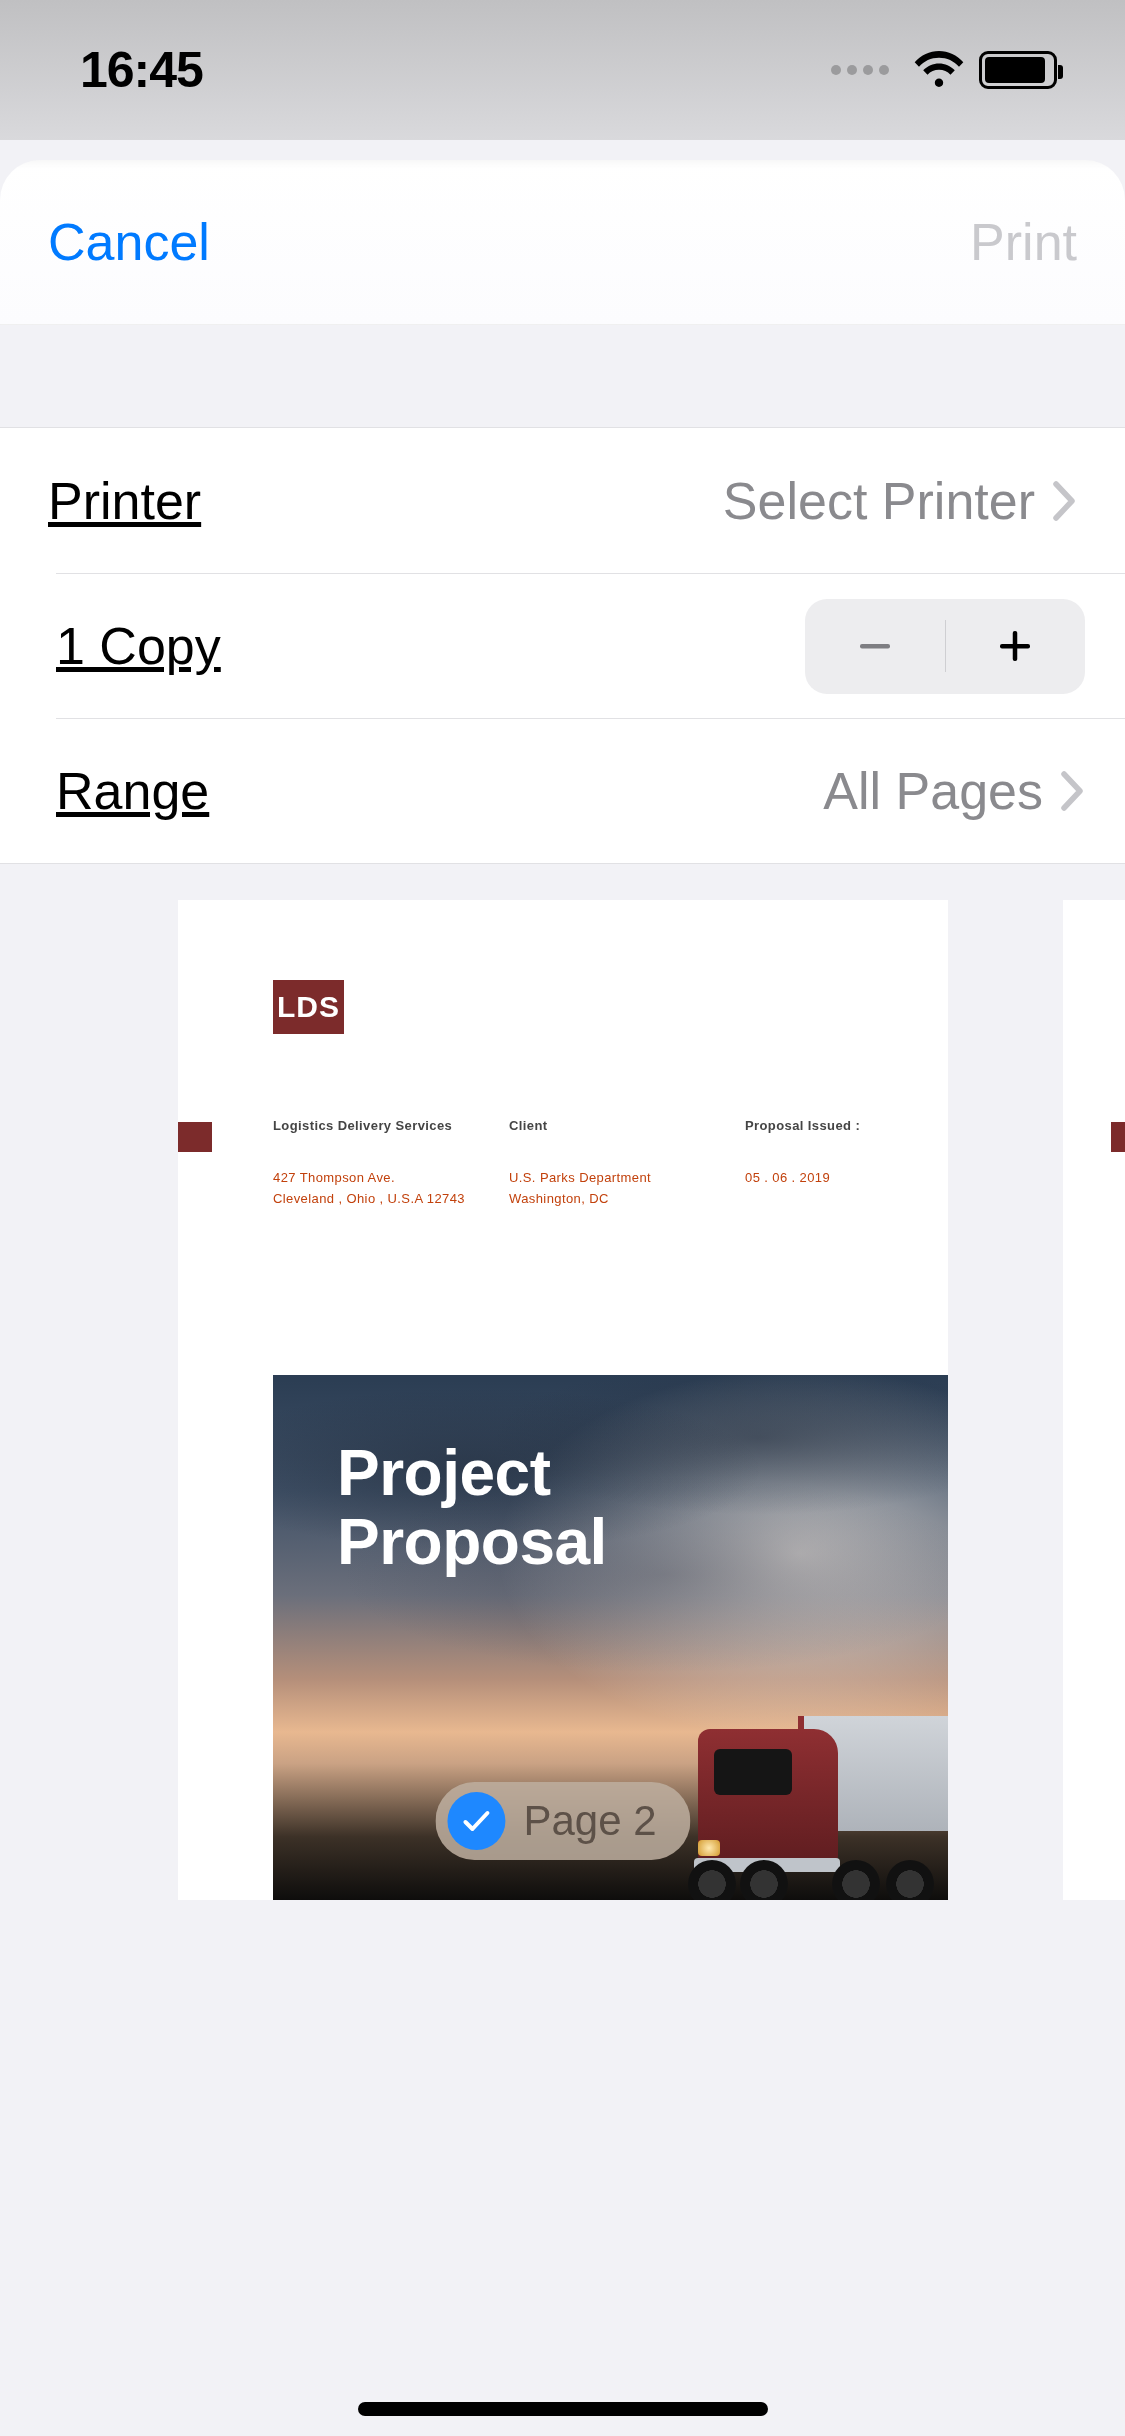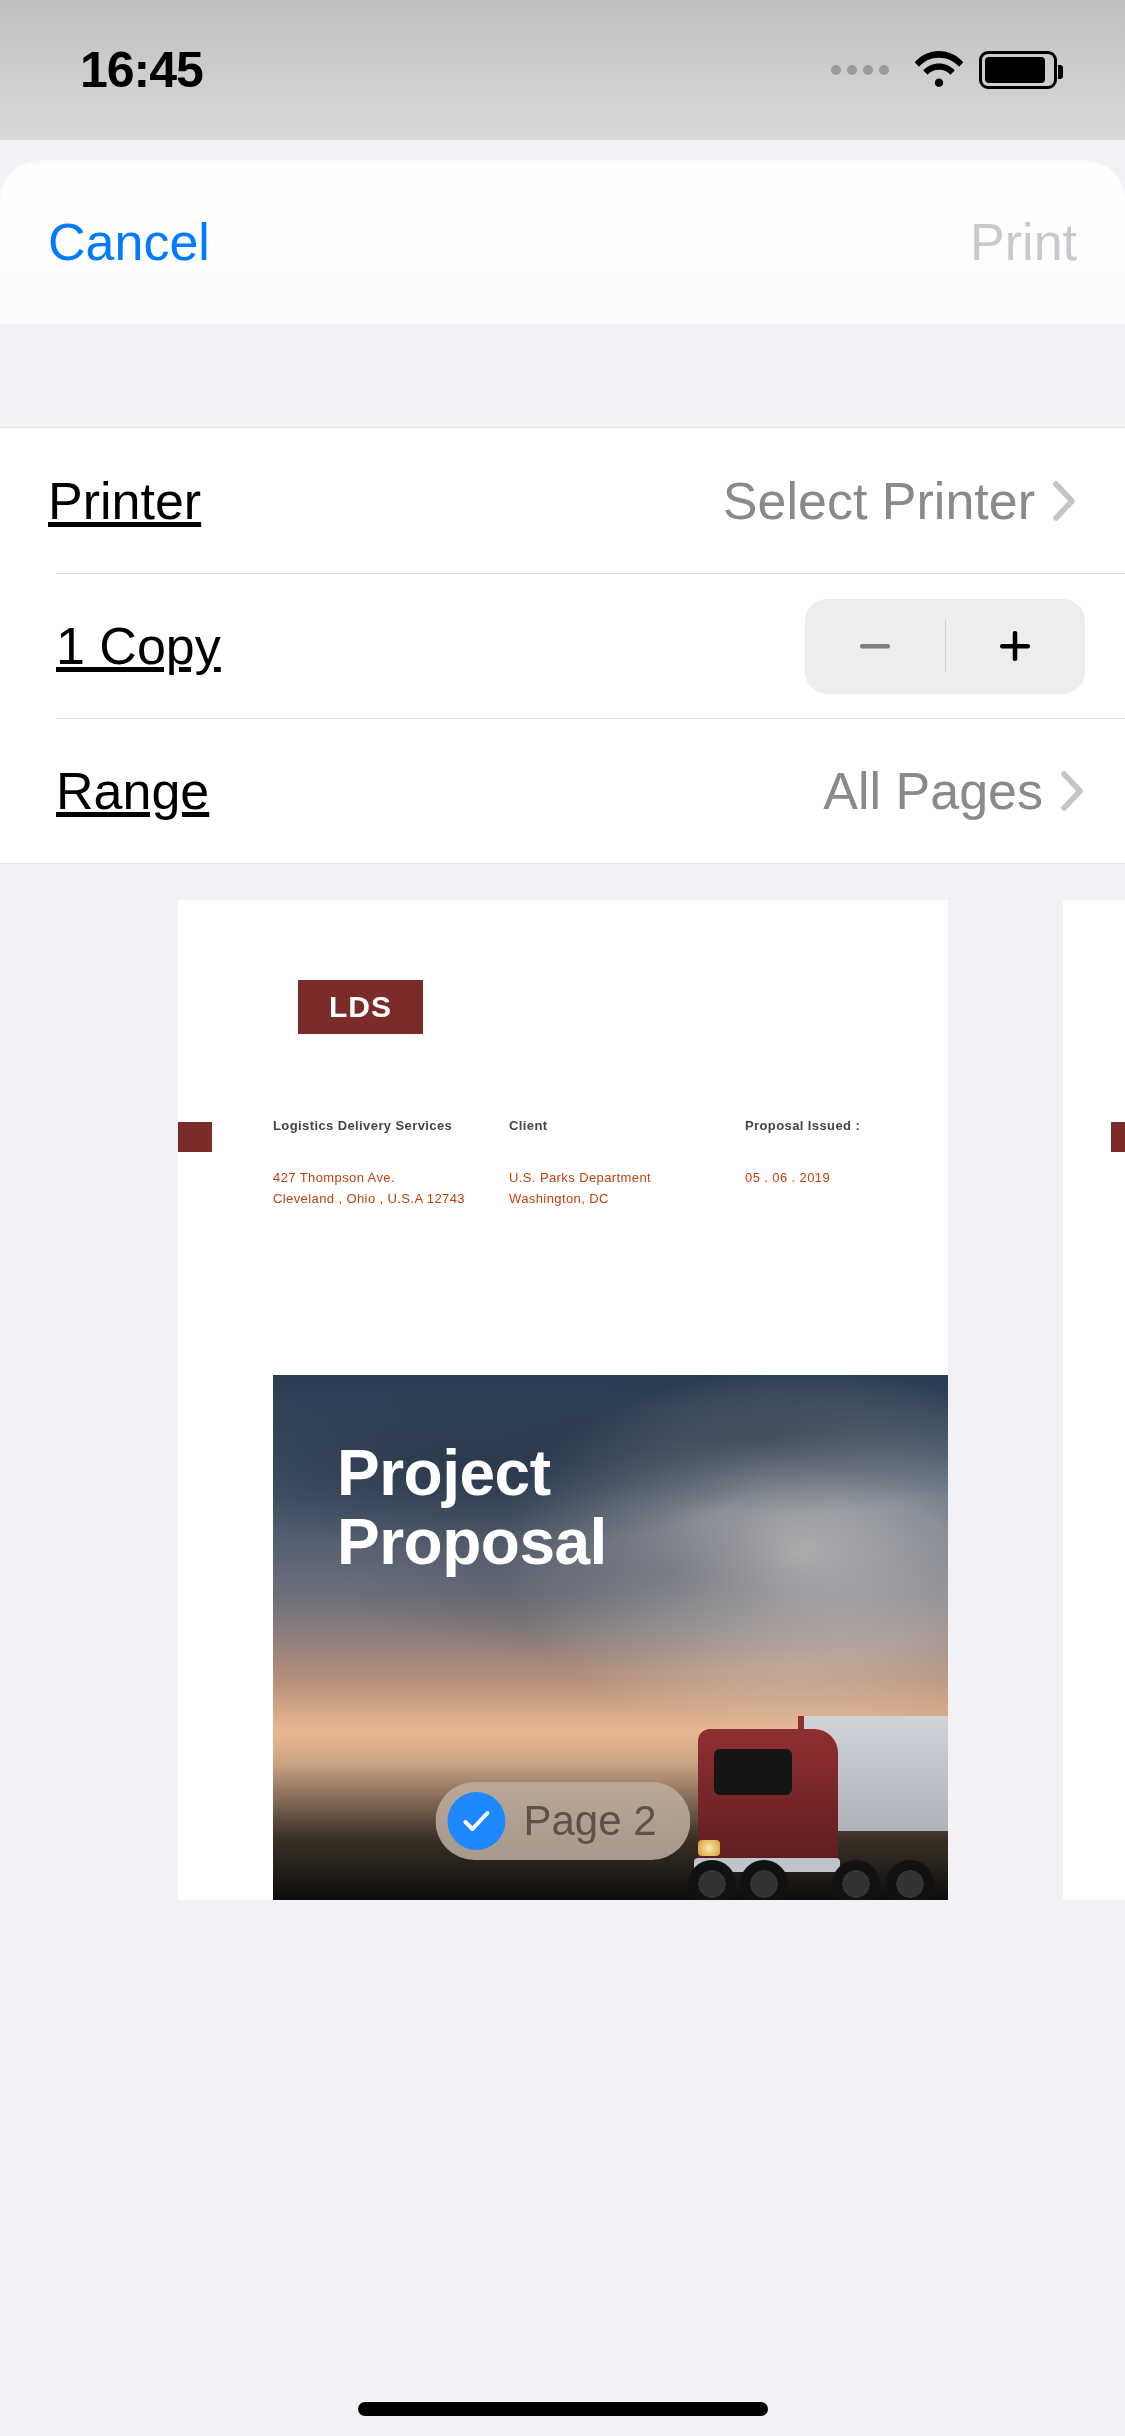--- a/index.html
+++ b/index.html
@@ -37,21 +37,21 @@
   .stepper .sep  { width:1px; height:52px; background:#cfcfd2; align-self:center; }
   .stepper svg { display:block; }
 
   
   .preview { position:absolute; top:740px; left:0; right:0; bottom:0; }
   .page-wrap { position:absolute; left:178px; top:0; width:770px; height:1000px; background:#fff; }
   .next-peek { position:absolute; right:0; top:0; width:62px; height:1000px; background:#fff; }
   .next-peek .bar { position:absolute; right:0; top:222px; width:14px; height:30px; background:#7c2b2b; }
 
   
-  .logo { position:absolute; left:95px; top:80px; background:#7c2b2b; color:#fff; font-weight:800; font-size:30px; letter-spacing:1px; padding:10px 31px;margin-left:25px; }
+  .logo { position:absolute; left:95px; top:80px; background:#7c2b2b; color:#fff; font-weight:800; font-size:30px; letter-spacing:1px; padding:10px 4px; }
   .redblock { position:absolute; left:0; top:222px; width:34px; height:30px; background:#7c2b2b; }
   .cols { position:absolute; left:95px; top:218px; right:45px; display:flex; }
   .col { font-size:13px; color:#454545; font-weight:700; letter-spacing:0.4px; }
   .col.c1 { flex:0 0 236px; }
   .col.c2 { flex:0 0 236px; }
   .col.c3 { flex:1; }
   .col .det { margin-top:34px; font-weight:400; font-size:13px; color:#c2410c; line-height:1.65; }
 
   .hero { position:absolute; left:95px; right:0; bottom:0; height:525px; overflow:hidden; }
   .sky { position:absolute; inset:0;

